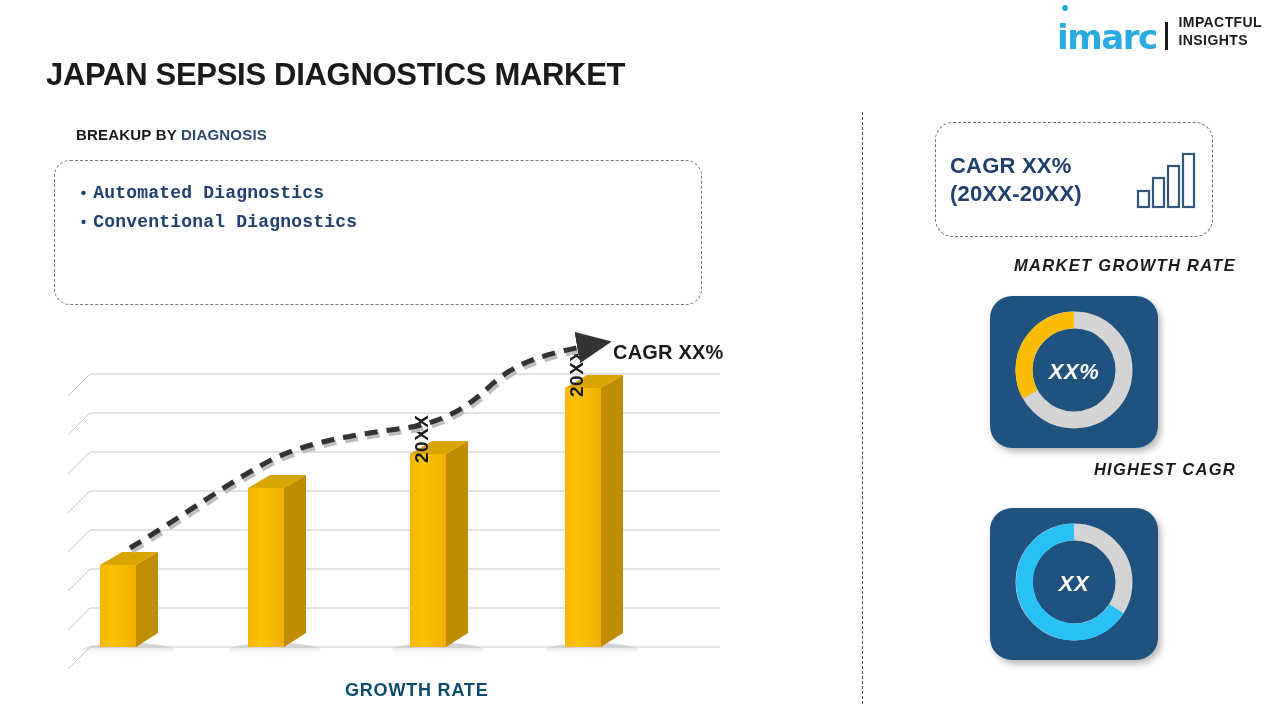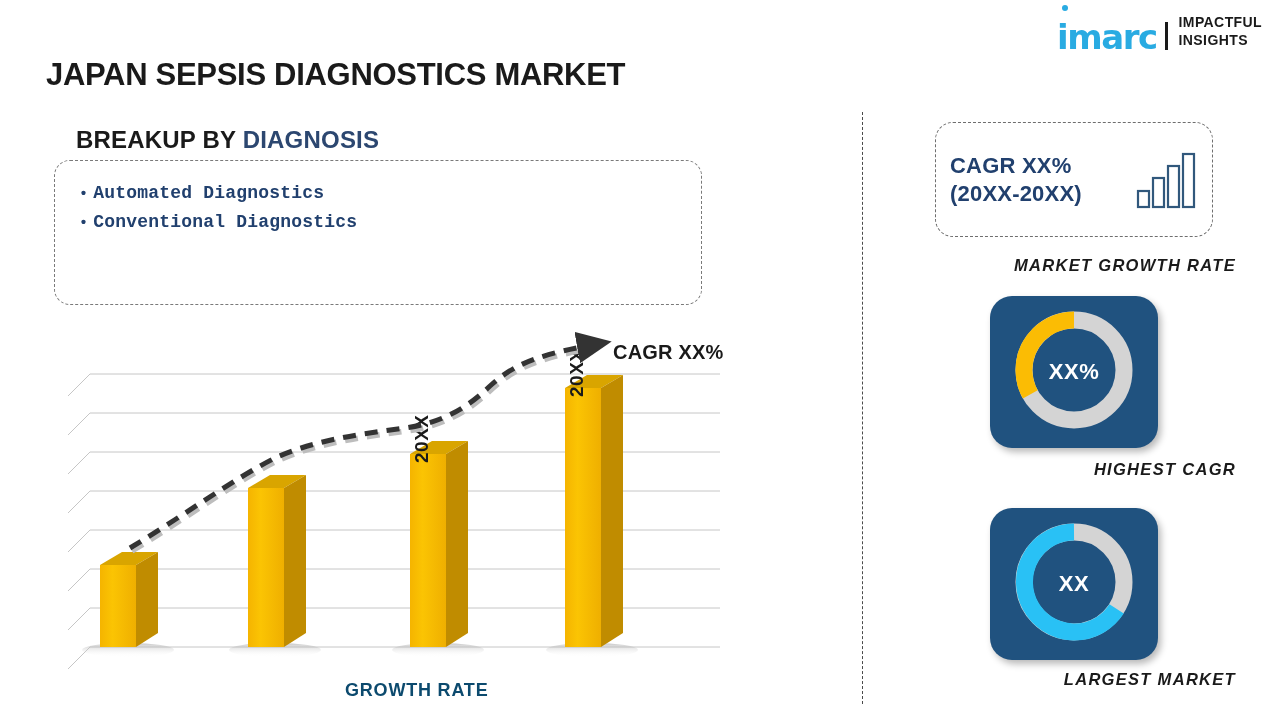--- a/index.html
+++ b/index.html
@@ -20,21 +20,21 @@
   .logo-tag{display:flex;flex-direction:column;justify-content:center;color:#1a1a1a;font-size:14px;font-weight:bold;letter-spacing:.4px;line-height:1.25;padding-bottom:3px;}
 
   
   .main-title{
     position:absolute;left:46px;top:57px;
     font-size:31px;font-weight:bold;color:#1a1a1a;
     letter-spacing:-.3px;font-family:"Liberation Sans",sans-serif;
   }
 
   
-  .seg-head{position:absolute;left:76px;top:126px;font-size:24px;font-weight:bold;letter-spacing:.2px;color:#1a1a1a;}
+  .seg-head{position:absolute;left:76px;top:126px;font-size:15px;font-weight:bold;letter-spacing:.2px;color:#1a1a1a;}
   .seg-head .hl{color:#2C4770;}
   .seg-box{
     position:absolute;left:54px;top:160px;width:648px;height:145px;
     border:1.6px dashed #7a7a7a;border-radius:16px;background:#fff;
     box-sizing:border-box;padding:18px 0 0 24px;font-family:Liberation Mono, monospace;
   }
   .seg-item{font-size:18px;font-weight:bold;color:#21406e;line-height:1.62;letter-spacing:.2px;}
   .seg-item .bu{font-size:15px;margin-right:5px;}
 
   
@@ -70,21 +70,21 @@
 
   .donut-card{
     position:absolute;left:990px;width:168px;height:152px;
     border-radius:22px;box-shadow:3px 4px 7px rgba(0,0,0,.28);
   }
   .dc1{top:296px;}
   .dc2{top:508px;}
   .donut-card svg{position:absolute;left:0;top:0;}
   .donut-val{
     position:absolute;inset:0;display:flex;align-items:center;justify-content:center;
-    color:#ffffff;font-size:22px;font-weight:bold;letter-spacing:.5px;
+    color:#ffffff;font-size:22px;font-weight:bold;letter-spacing:.5px;font-style:italic;
   }
 </style>
 </head>
 <body>
 
 <div class="page">
 
   <div class="logo">
     <div class="logo-mark">imarc</div>
     <div class="logo-dot"></div>
@@ -210,15 +210,14 @@
   <div class="rlabel lbl-highest">HIGHEST CAGR</div>
 
   <div class="donut-card dc2" style="background:#20527F">
     <svg width="168" height="152" viewBox="0 0 168 152">
       <circle cx="84" cy="74" r="50" fill="none" stroke="#D4D4D4" stroke-width="17"></circle>
 
       <path d="M84,24 A50,50 0 1,0 126.6,100.9" fill="none" stroke="#29C1F5" stroke-width="17"></path>
     </svg>
     <div class="donut-val">XX</div>
   </div>
-  <div class="rlabel lbl-largest">LARGEST MARKET</div>
 
 </div>
 
 </body></html>

